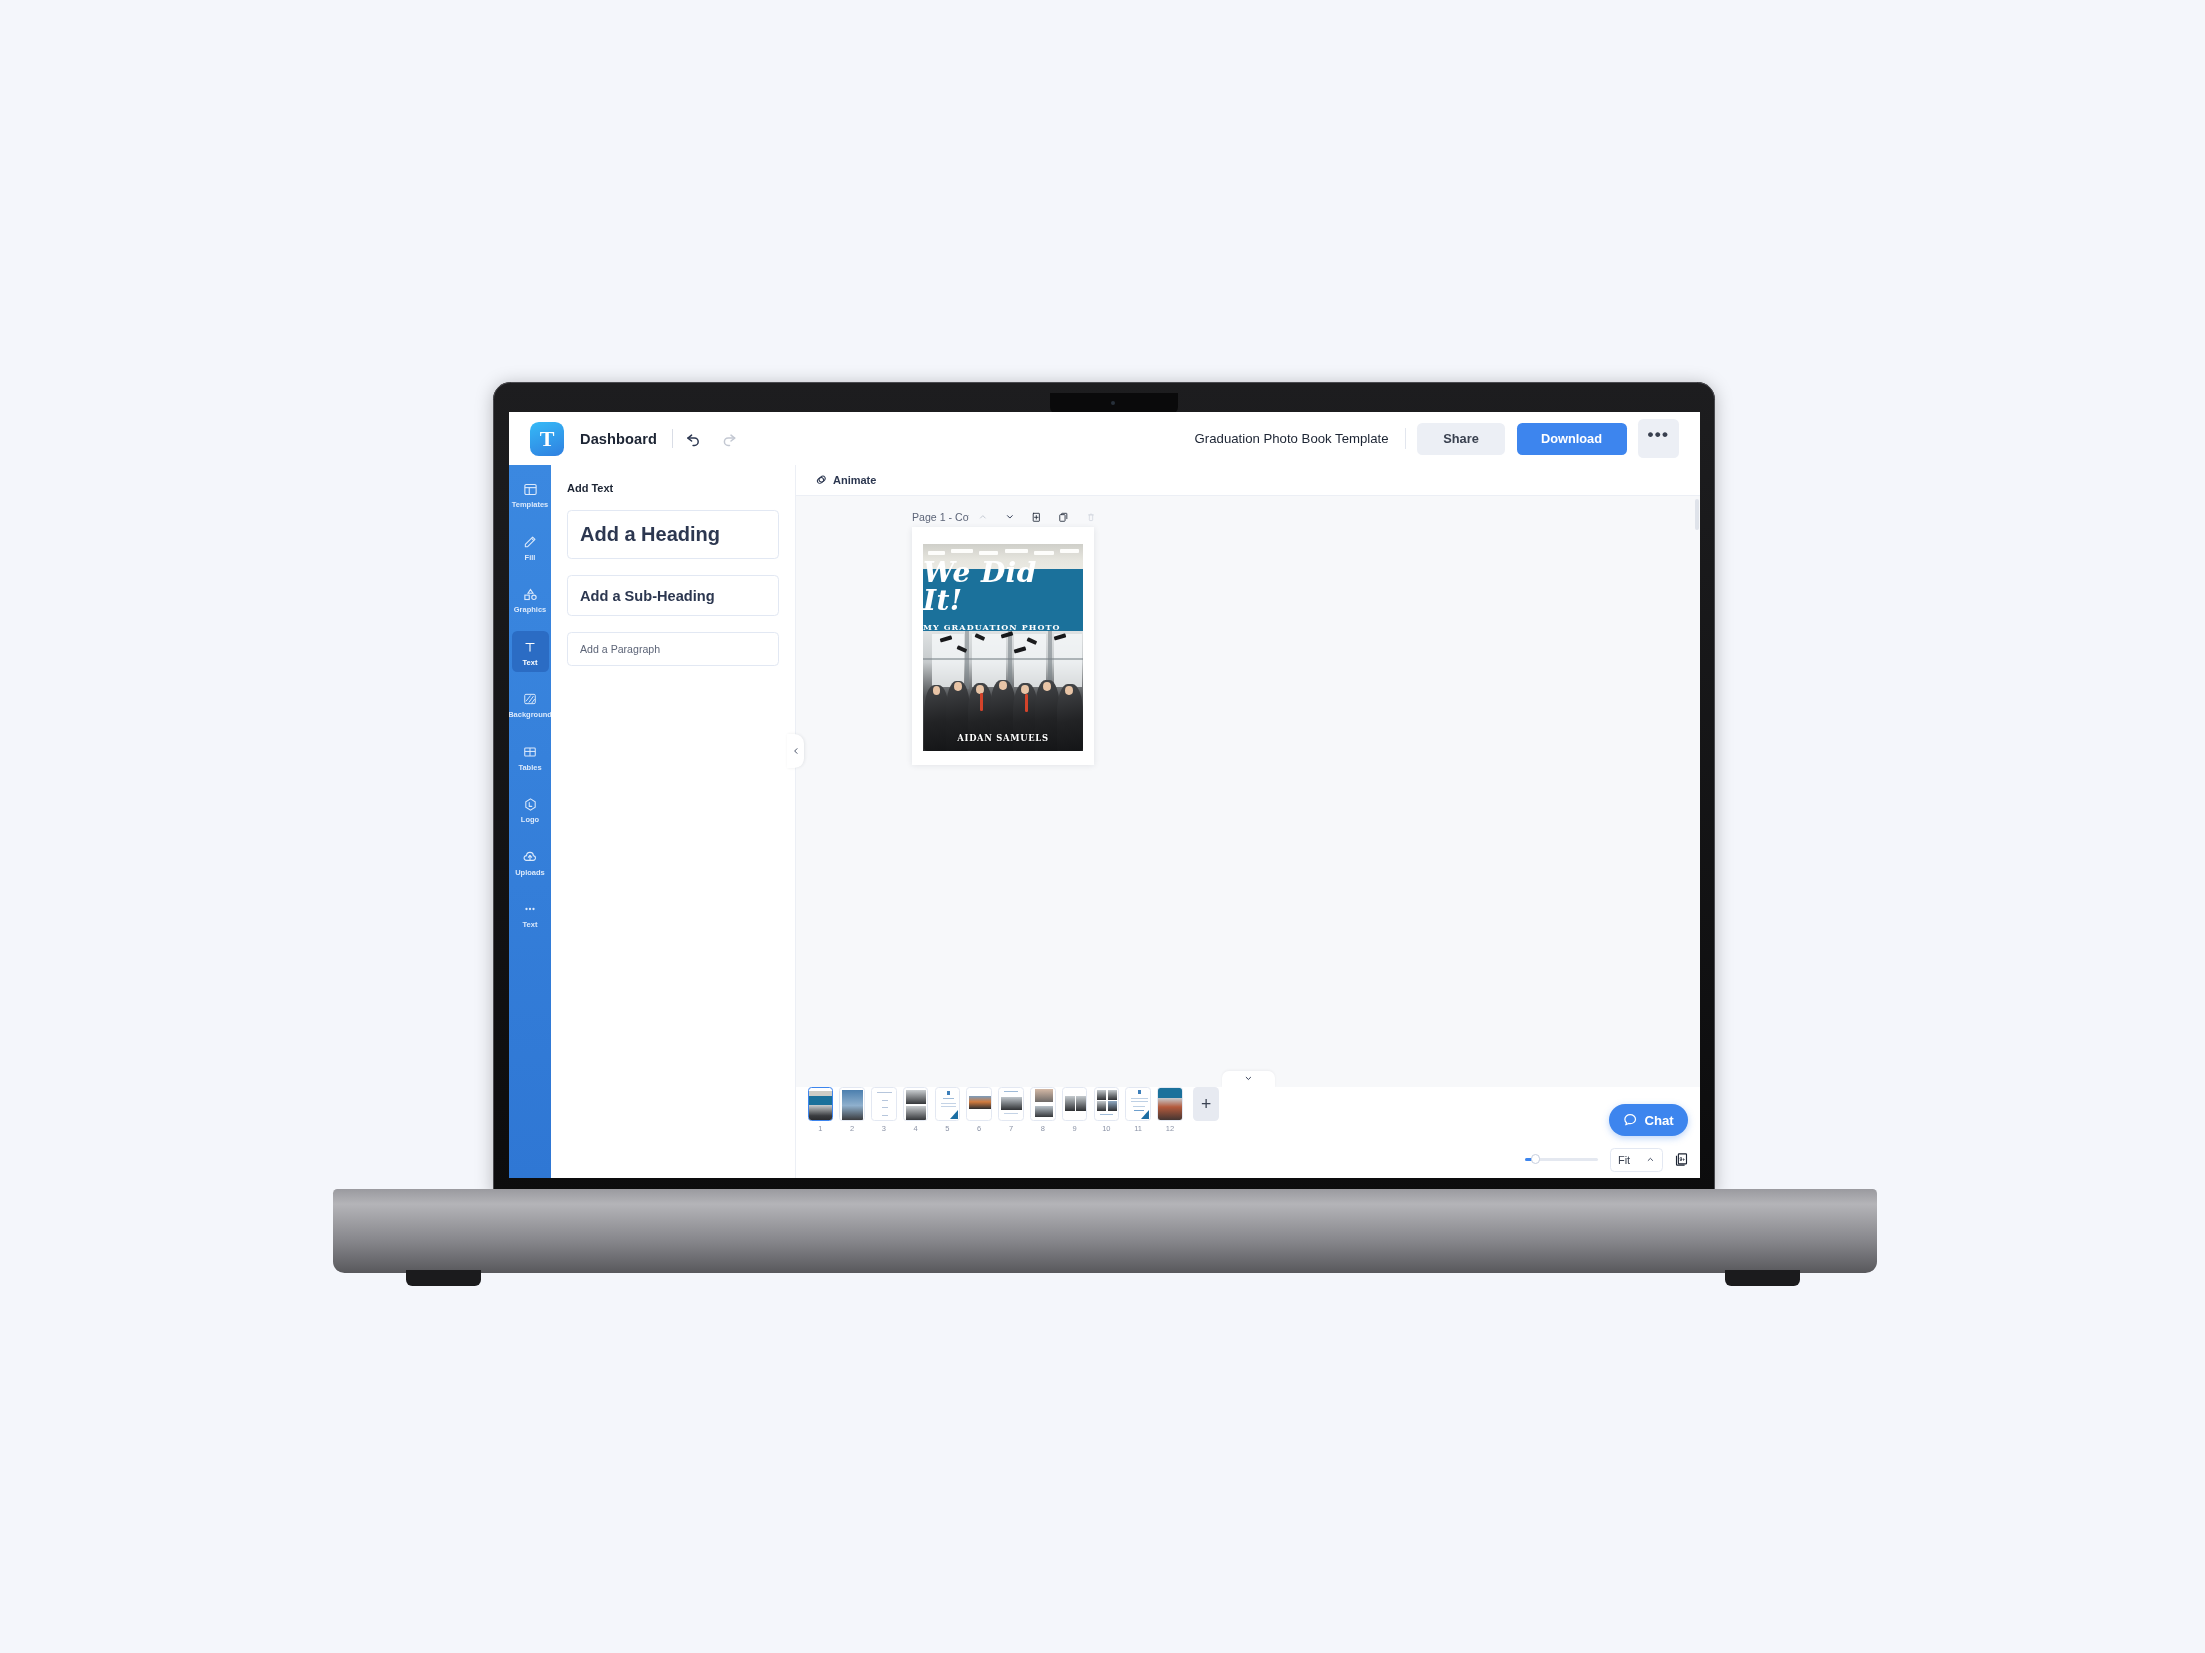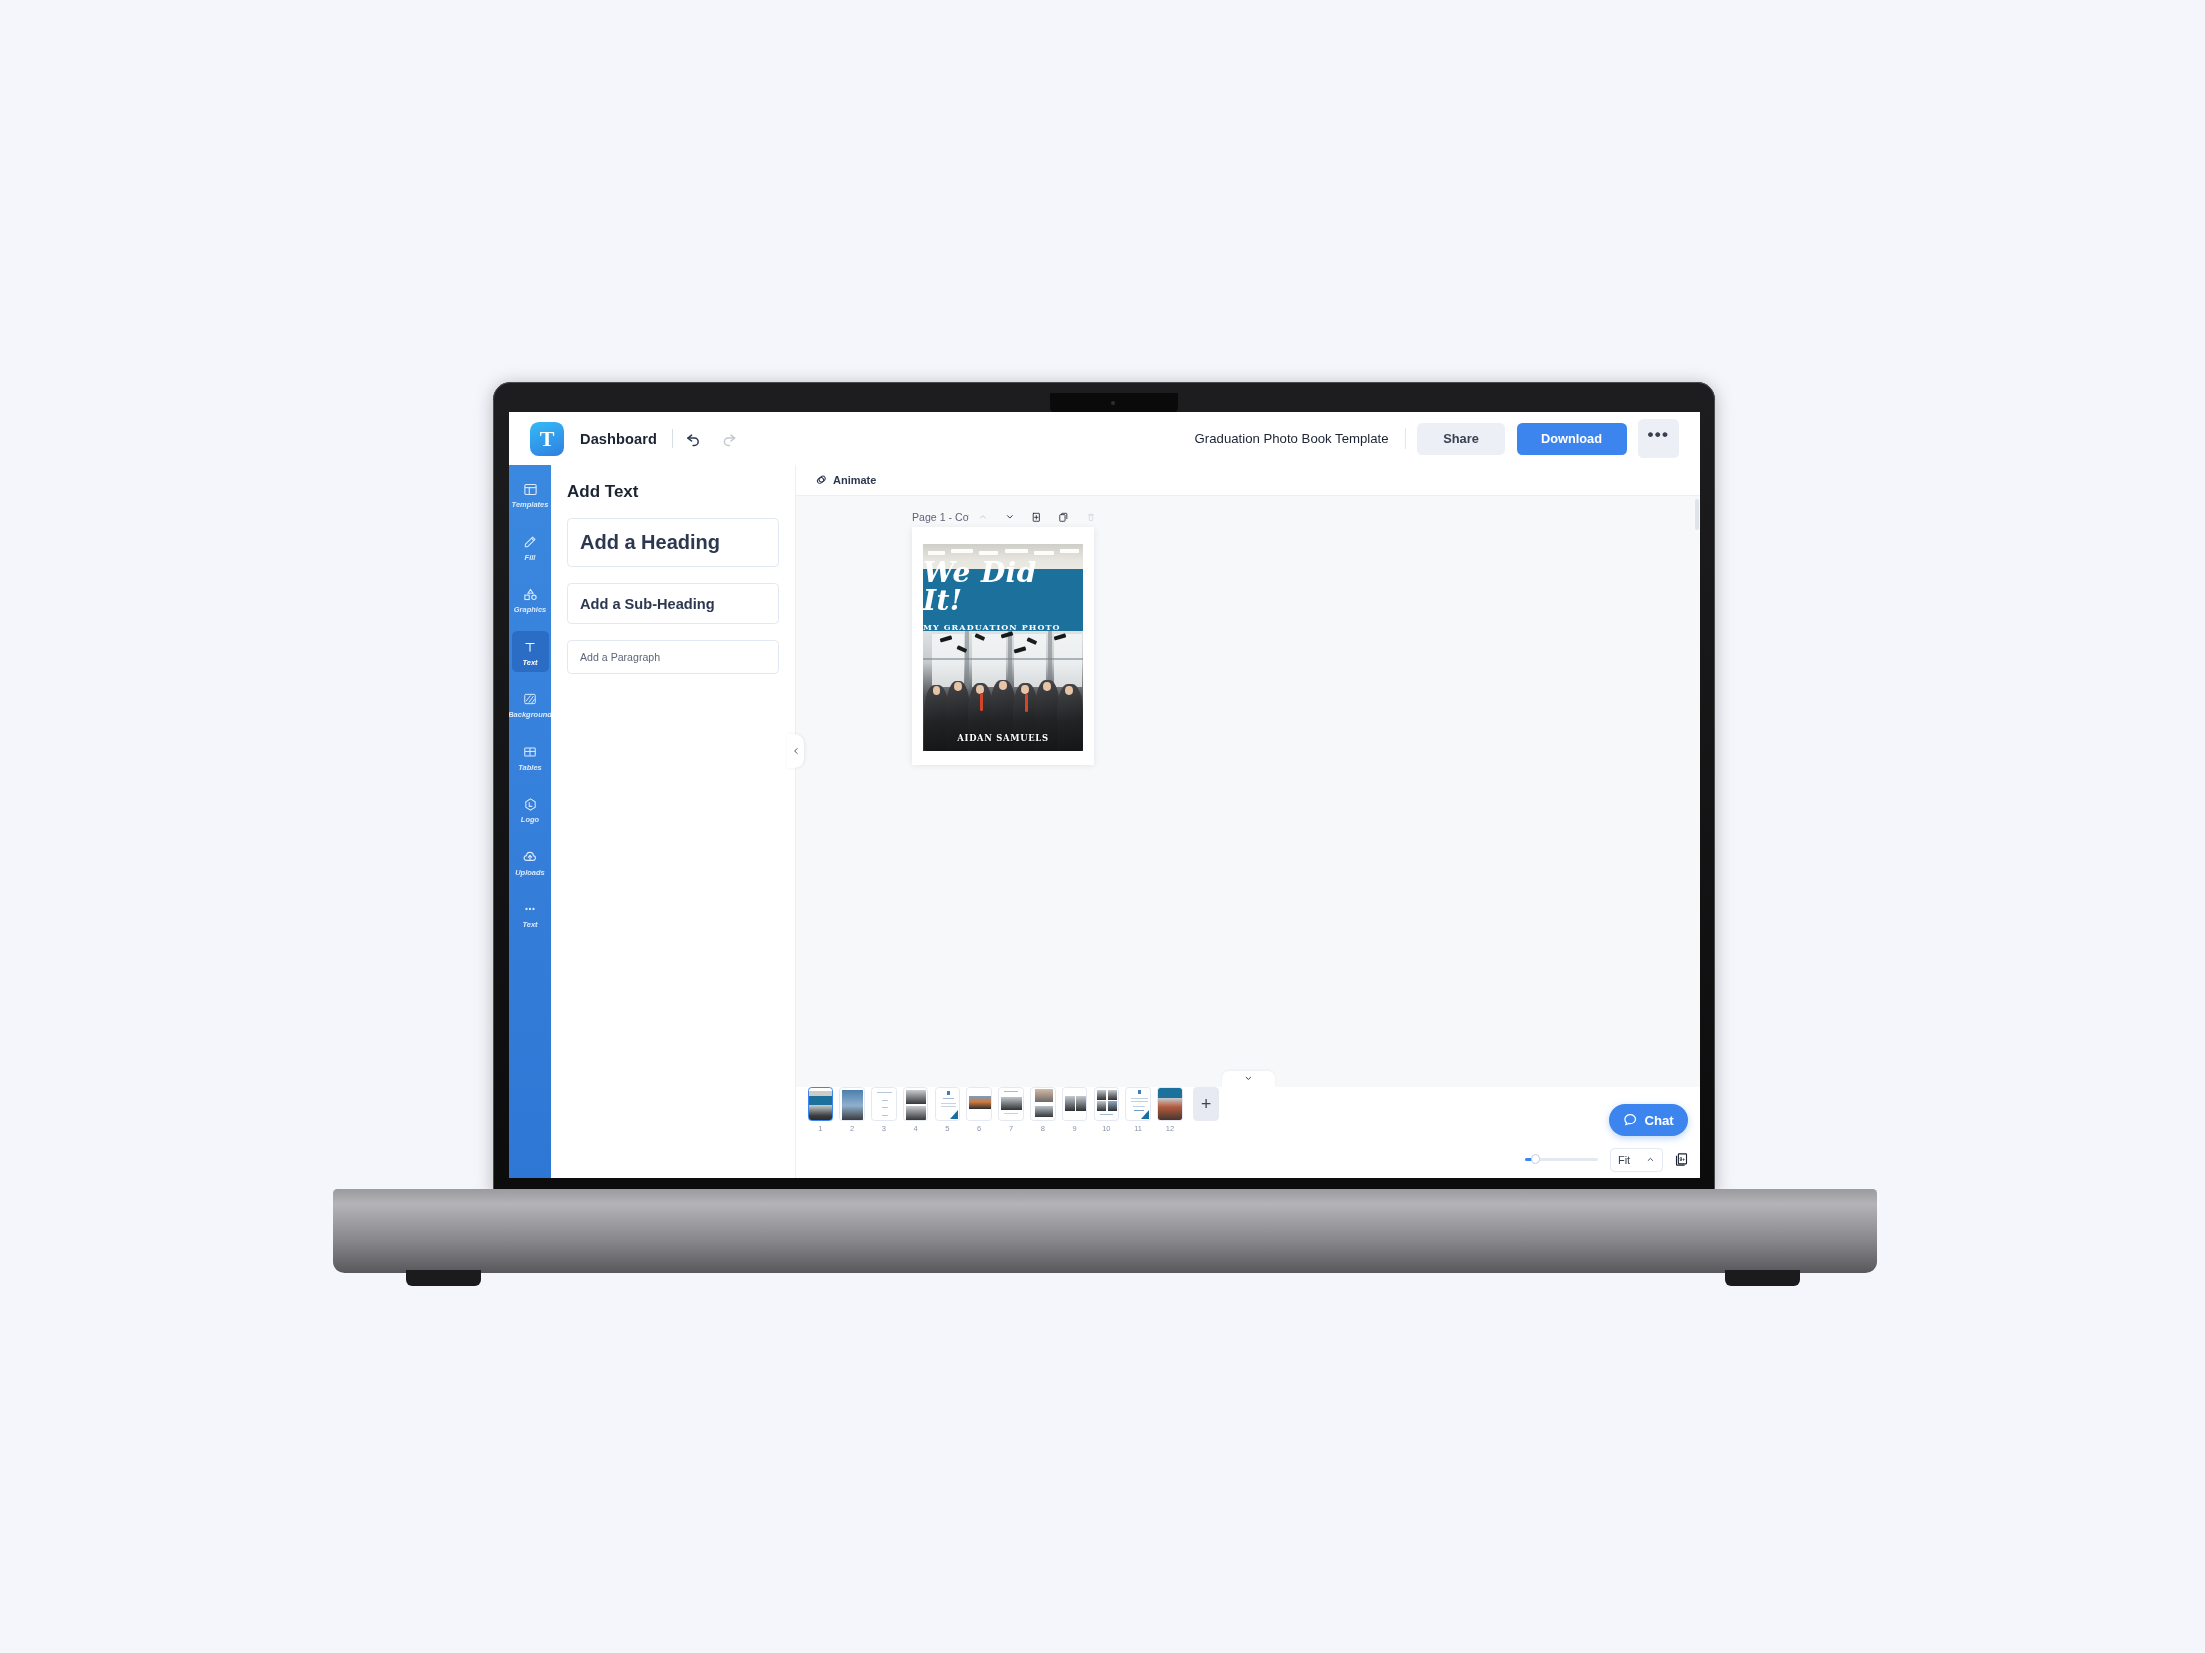--- a/index.html
+++ b/index.html
@@ -73,34 +73,34 @@
   .btn-share{width:88px;background:#eceff5;color:#39404f;}
   .btn-download{width:110px;background:#3d85ee;color:#fff;}
   .btn-more{width:41px;background:#eceff5;color:#39404f;margin-right:21px;font-size:17px;letter-spacing:1.3px;padding-bottom:6.2px;}
 
   
   .body-row{position:absolute;left:0;top:53px;width:1191px;height:713px;display:flex;}
 
   
   .rail{
     width:42px;background:linear-gradient(180deg,#3b88e0 0%,#2f77d4 100%);
-    padding-top:8.8px;flex-shrink:0;font-style:italic;
+    padding-top:8.8px;flex-shrink:0;
   }
   .rail-item{
     width:37px;margin:0 auto 11.5px auto;height:41px;border-radius:5.3px;
     display:flex;flex-direction:column;align-items:center;justify-content:center;
     color:#dbe9fb;cursor:pointer;
   }
   .rail-item.active{background:#2b6cc4;color:#ffffff;}
   .rail-ico{height:19.4px;display:flex;align-items:center;justify-content:center;}
   .rail-lb{font-size:7.5px;font-weight:600;margin-top:2.2px;line-height:1;}
 
   
   .panel{width:212px;background:#fff;border-right:0.9px solid #eceff5;flex-shrink:0;padding:0 16px;}
-  .panel-title{font-size:17px;font-weight:700;color:#1c2433;margin-top:17px;}
+  .panel-title{font-size:11px;font-weight:700;color:#1c2433;margin-top:17px;}
   .txt-card{
     margin-top:16px;border:0.9px solid #e2e8f3;border-radius:4.4px;background:#fff;
     display:flex;align-items:center;padding-left:12px;cursor:pointer;box-sizing:border-box;
   }
   .c-heading{height:49px;font-size:20px;font-weight:700;color:#2c3750;}
   .c-sub{height:41px;font-size:14.6px;font-weight:700;color:#2c3750;}
   .c-para{height:34px;font-size:10.6px;color:#5d6578;}
 
   
   .canvas-area{flex:1;position:relative;background:#f7f8fa;}

